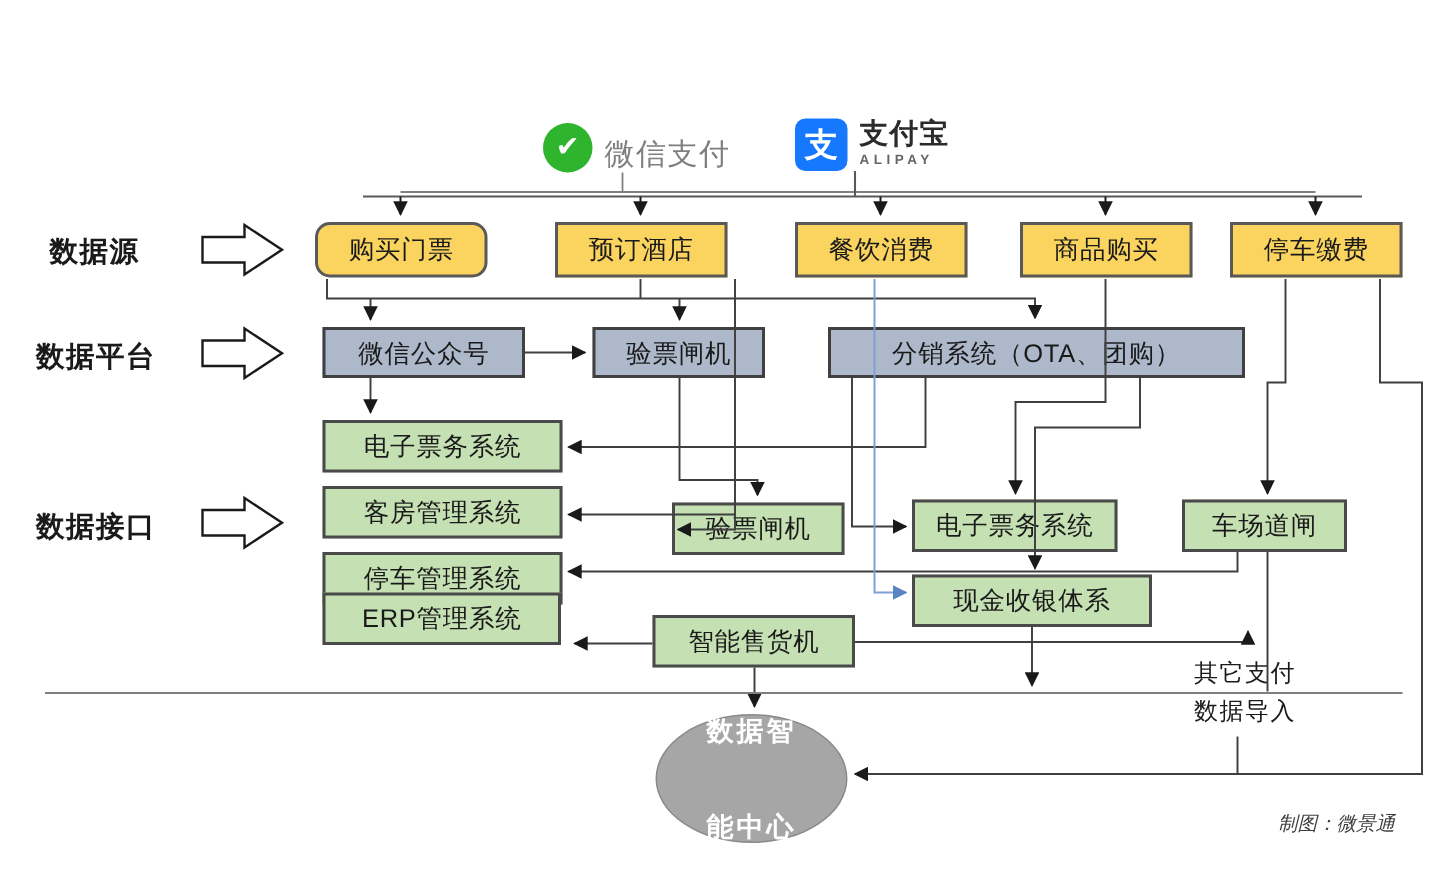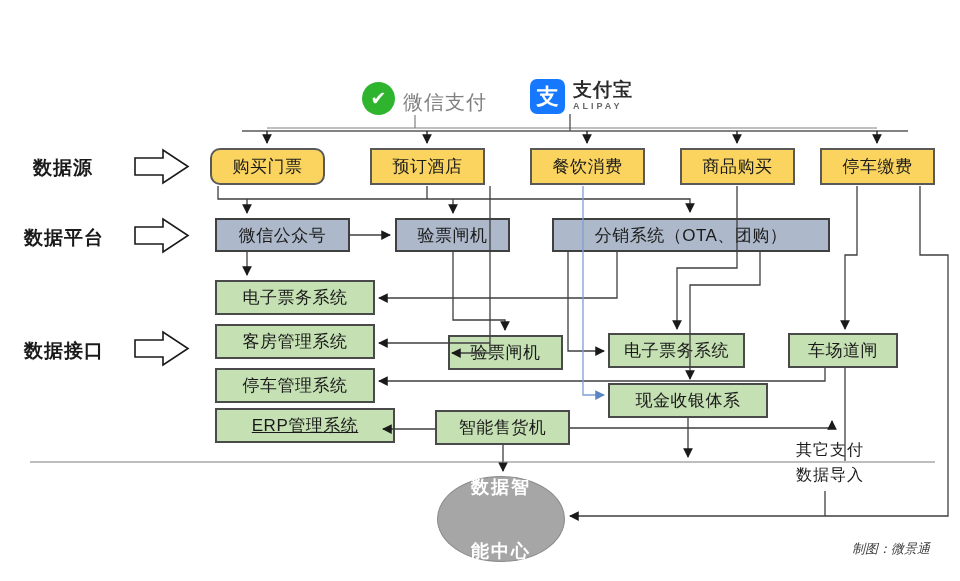--- a/index.html
+++ b/index.html
@@ -62,21 +62,21 @@
     <div class="node src" style="left:680px;top:148px;width:115px;">商品购买</div>
     <div class="node src" style="left:820px;top:148px;width:115px;">停车缴费</div>
 
     <div class="node plat" style="left:215px;top:218px;width:135px;">微信公众号</div>
     <div class="node plat" style="left:395px;top:218px;width:115px;">验票闸机</div>
     <div class="node plat" style="left:552px;top:218px;width:278px;">分销系统（OTA、团购）</div>
 
     <div class="node iface" style="left:215px;top:280px;width:160px;">电子票务系统</div>
     <div class="node iface" style="left:215px;top:324px;width:160px;">客房管理系统</div>
     <div class="node iface" style="left:215px;top:368px;width:160px;">停车管理系统</div>
-    <div class="node iface" style="left:215px;top:408px;width:180px;text-decoration:underline;">ERP管理系统</div>
+    <div class="node iface" style="left:215px;top:395px;width:159px;">ERP管理系统</div>
 
     <div class="node iface" style="left:448px;top:335px;width:115px;">验票闸机</div>
     <div class="node iface" style="left:435px;top:410px;width:135px;">智能售货机</div>
 
     <div class="node iface" style="left:608px;top:333px;width:137px;">电子票务系统</div>
     <div class="node iface" style="left:608px;top:383px;width:160px;">现金收银体系</div>
     <div class="node iface" style="left:788px;top:333px;width:110px;">车场道闸</div>
   </div>
 
   <div class="ellipse">

